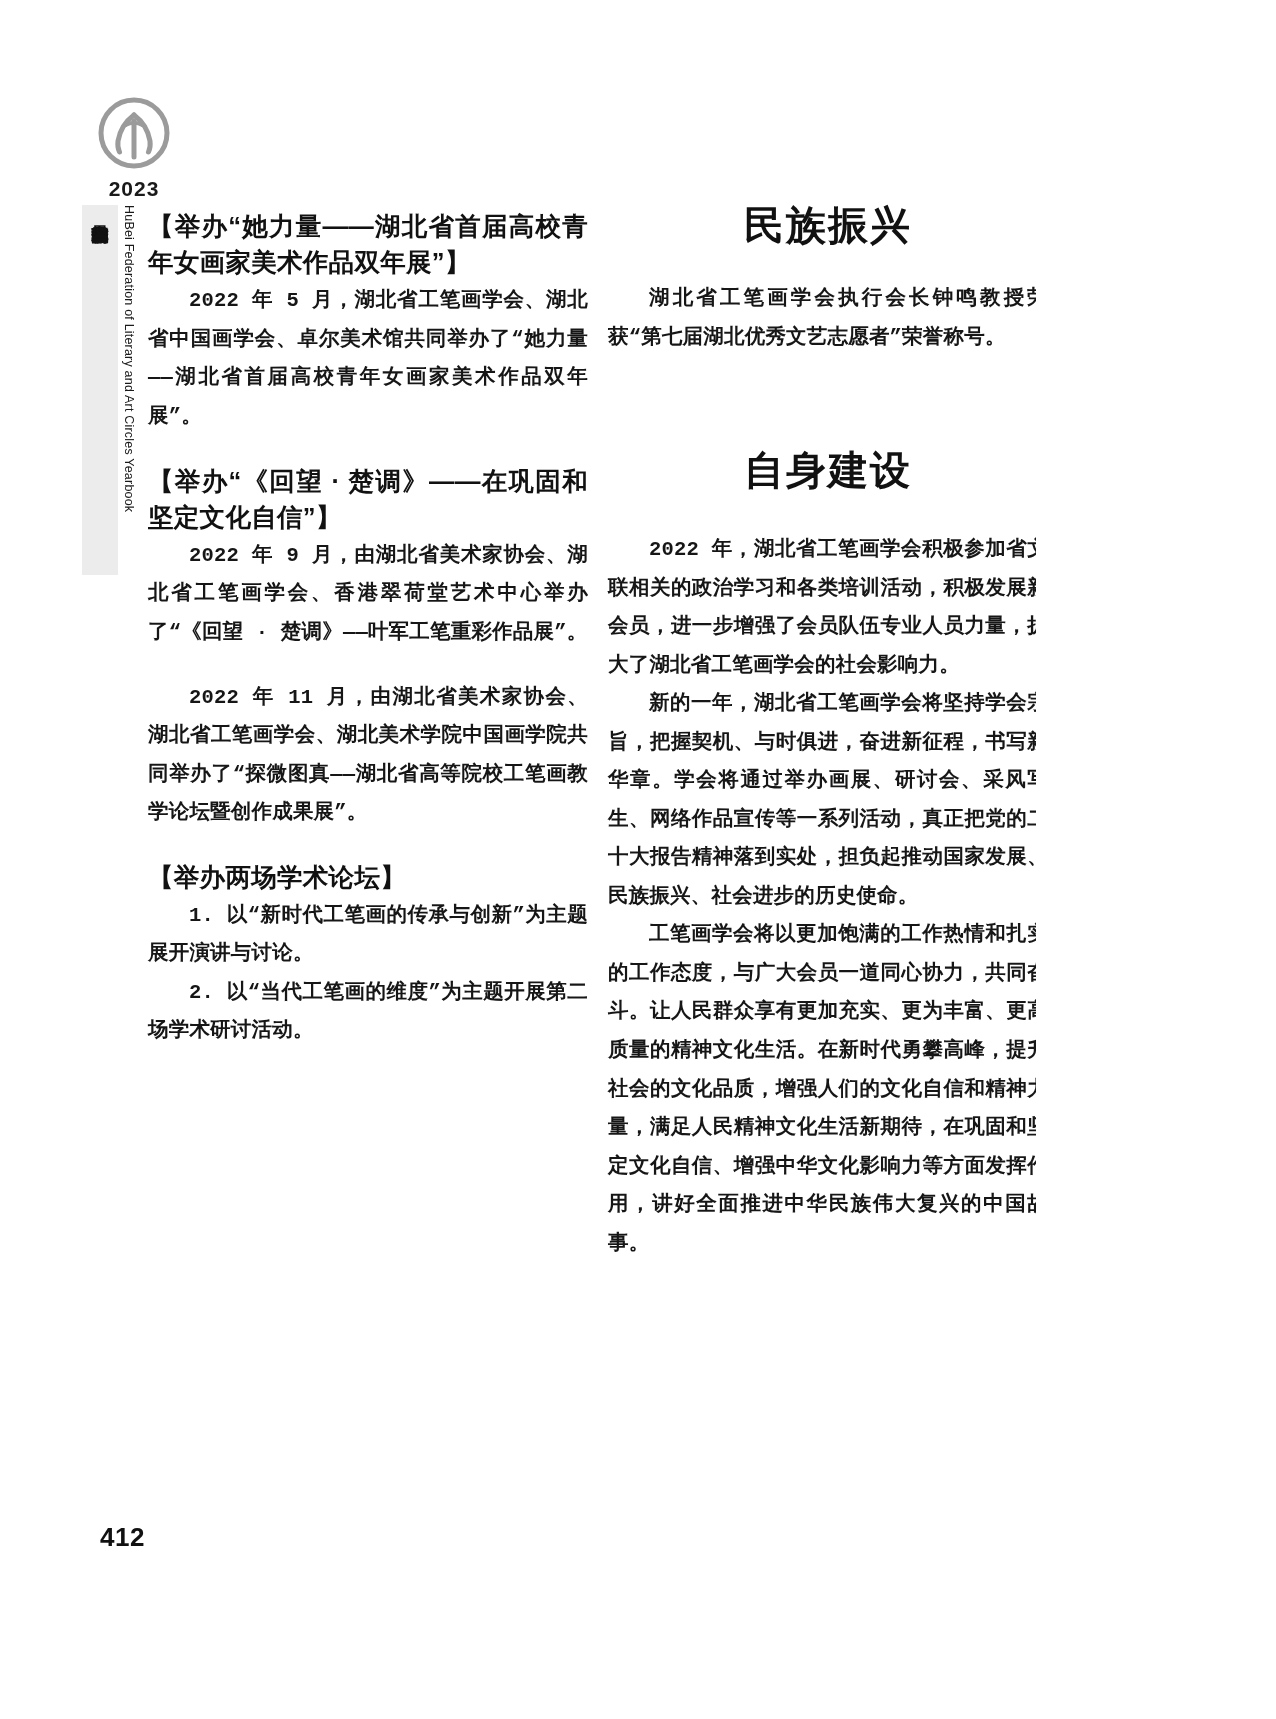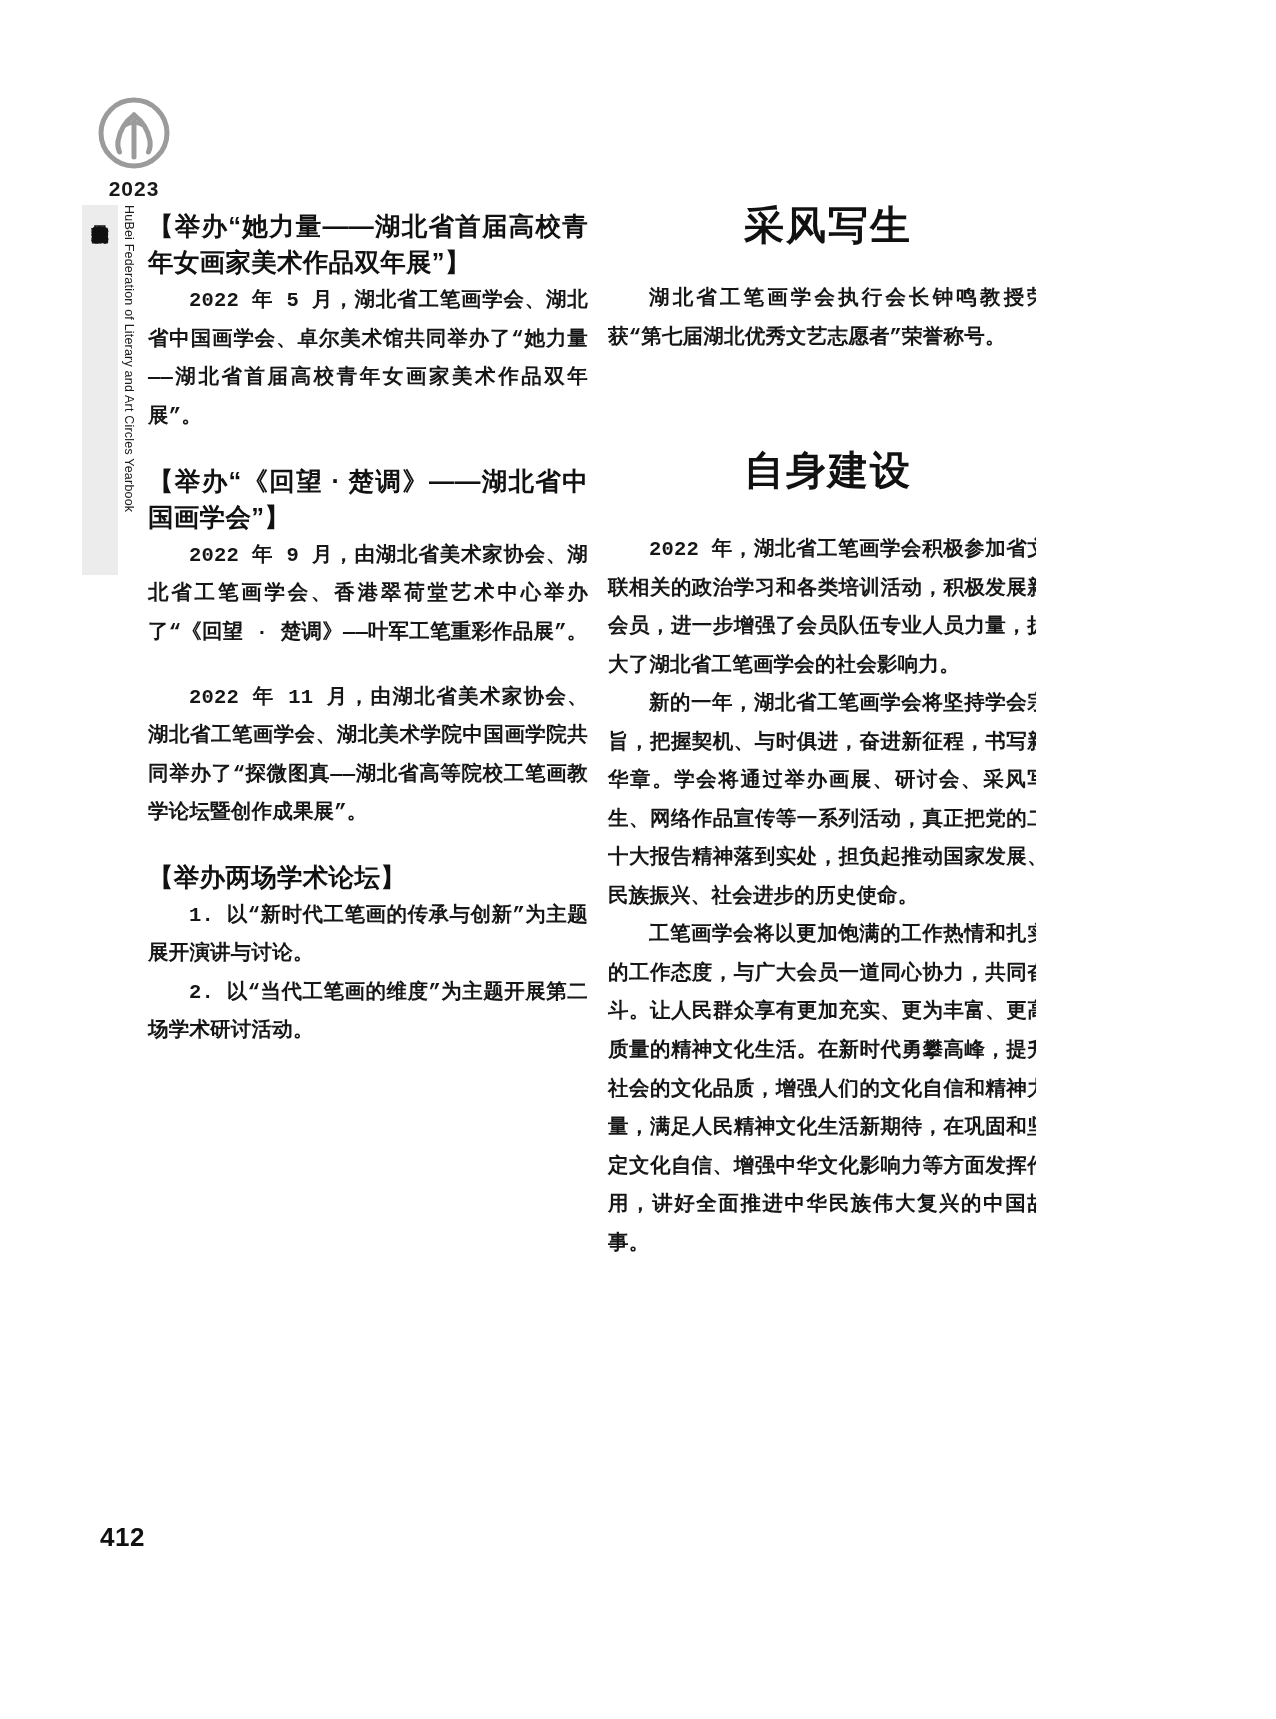--- a/index.html
+++ b/index.html
@@ -164,40 +164,40 @@
   <div class="side-tab-en">HuBei Federation of Literary and Art Circles Yearbook</div>
 
   <div class="col col-left">
 
     <div class="block">
       <h2 class="bracket-heading">【举办“她力量——湖北省首届高校青年女画家美术作品双年展”】</h2>
       <p class="body-p">2022 年 5 月，湖北省工笔画学会、湖北省中国画学会、卓尔美术馆共同举办了“她力量——湖北省首届高校青年女画家美术作品双年展”。</p>
     </div>
 
     <div class="block">
-      <h2 class="bracket-heading">【举办“《回望 · 楚调》——湖北省中国画学会”】</h2>
+      <h2 class="bracket-heading">【举办“《回望 · 楚调》——在巩固和坚定文化自信”】</h2>
       <p class="body-p">2022 年 9 月，由湖北省美术家协会、湖北省工笔画学会、香港翠荷堂艺术中心举办了“《回望 · 楚调》——叶军工笔重彩作品展”。</p>
     </div>
 
     <div class="block">
       <p class="body-p">2022 年 11 月，由湖北省美术家协会、湖北省工笔画学会、湖北美术学院中国画学院共同举办了“探微图真——湖北省高等院校工笔画教学论坛暨创作成果展”。</p>
     </div>
 
     <div class="block">
       <h2 class="bracket-heading">【举办两场学术论坛】</h2>
       <p class="body-p">1. 以“新时代工笔画的传承与创新”为主题展开演讲与讨论。</p>
       <p class="body-p">2. 以“当代工笔画的维度”为主题开展第二场学术研讨活动。</p>
     </div>
 
   </div>
 
   <div class="col col-right">
 
     <div class="block-gap-lg">
-      <h1 class="section-heading">采风写生</h1>
+      <h1 class="section-heading">民族振兴</h1>
       <div style="height:30px"></div>
       <p class="body-p">湖北省工笔画学会执行会长钟鸣教授荣获“第七届湖北优秀文艺志愿者”荣誉称号。</p>
     </div>
 
     <div style="height:52px"></div>
 
     <div>
       <h1 class="section-heading">自身建设</h1>
       <div style="height:36px"></div>
       <p class="body-p">2022 年，湖北省工笔画学会积极参加省文联相关的政治学习和各类培训活动，积极发展新会员，进一步增强了会员队伍专业人员力量，扩大了湖北省工笔画学会的社会影响力。</p>

